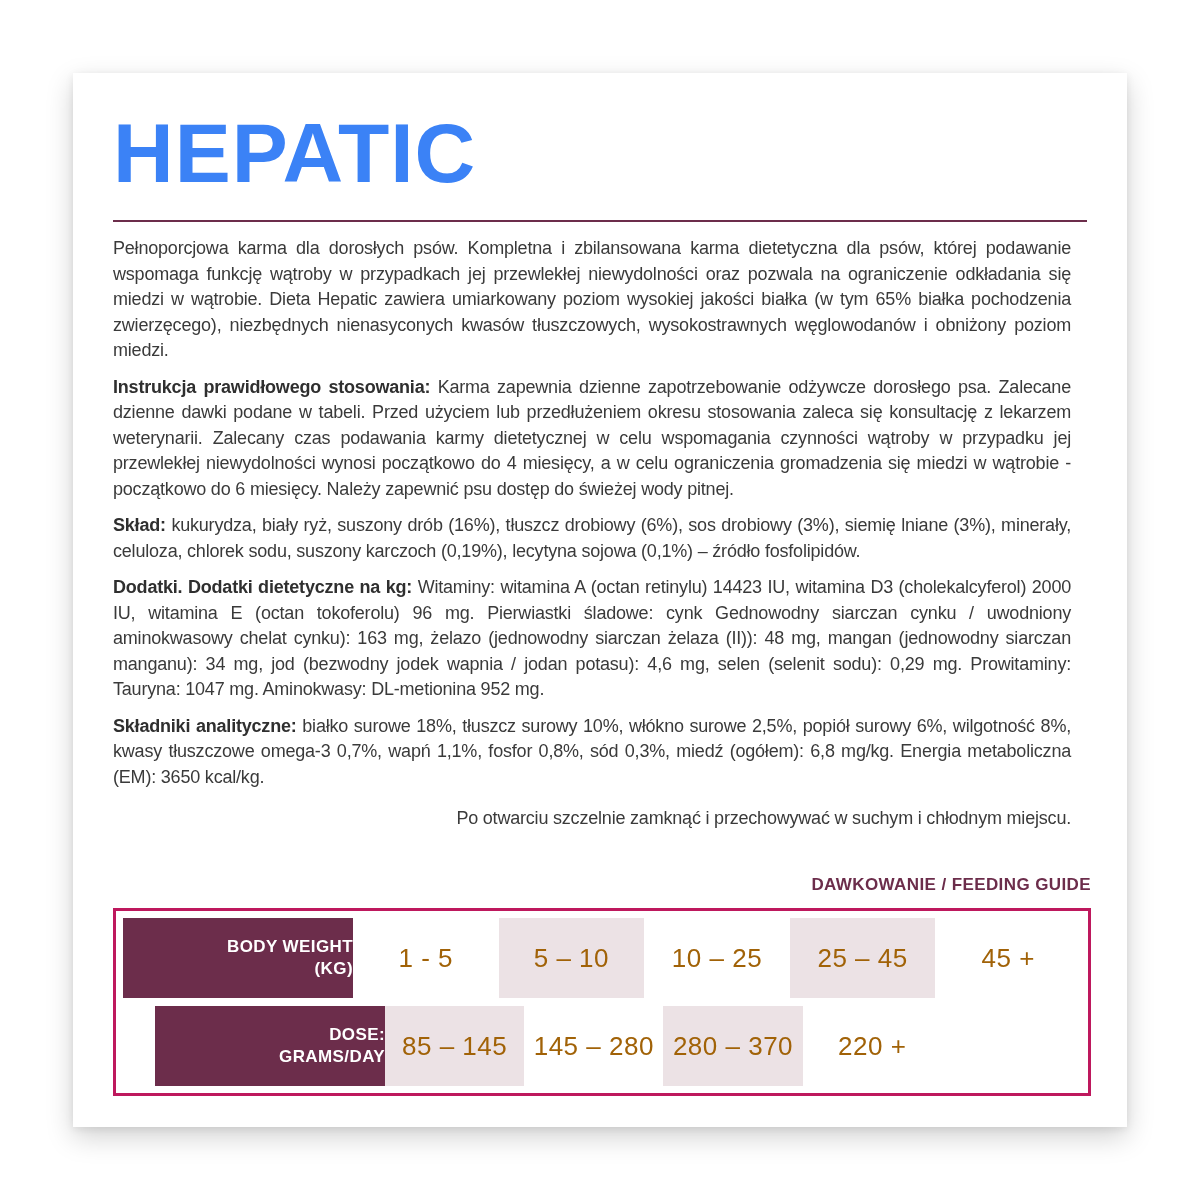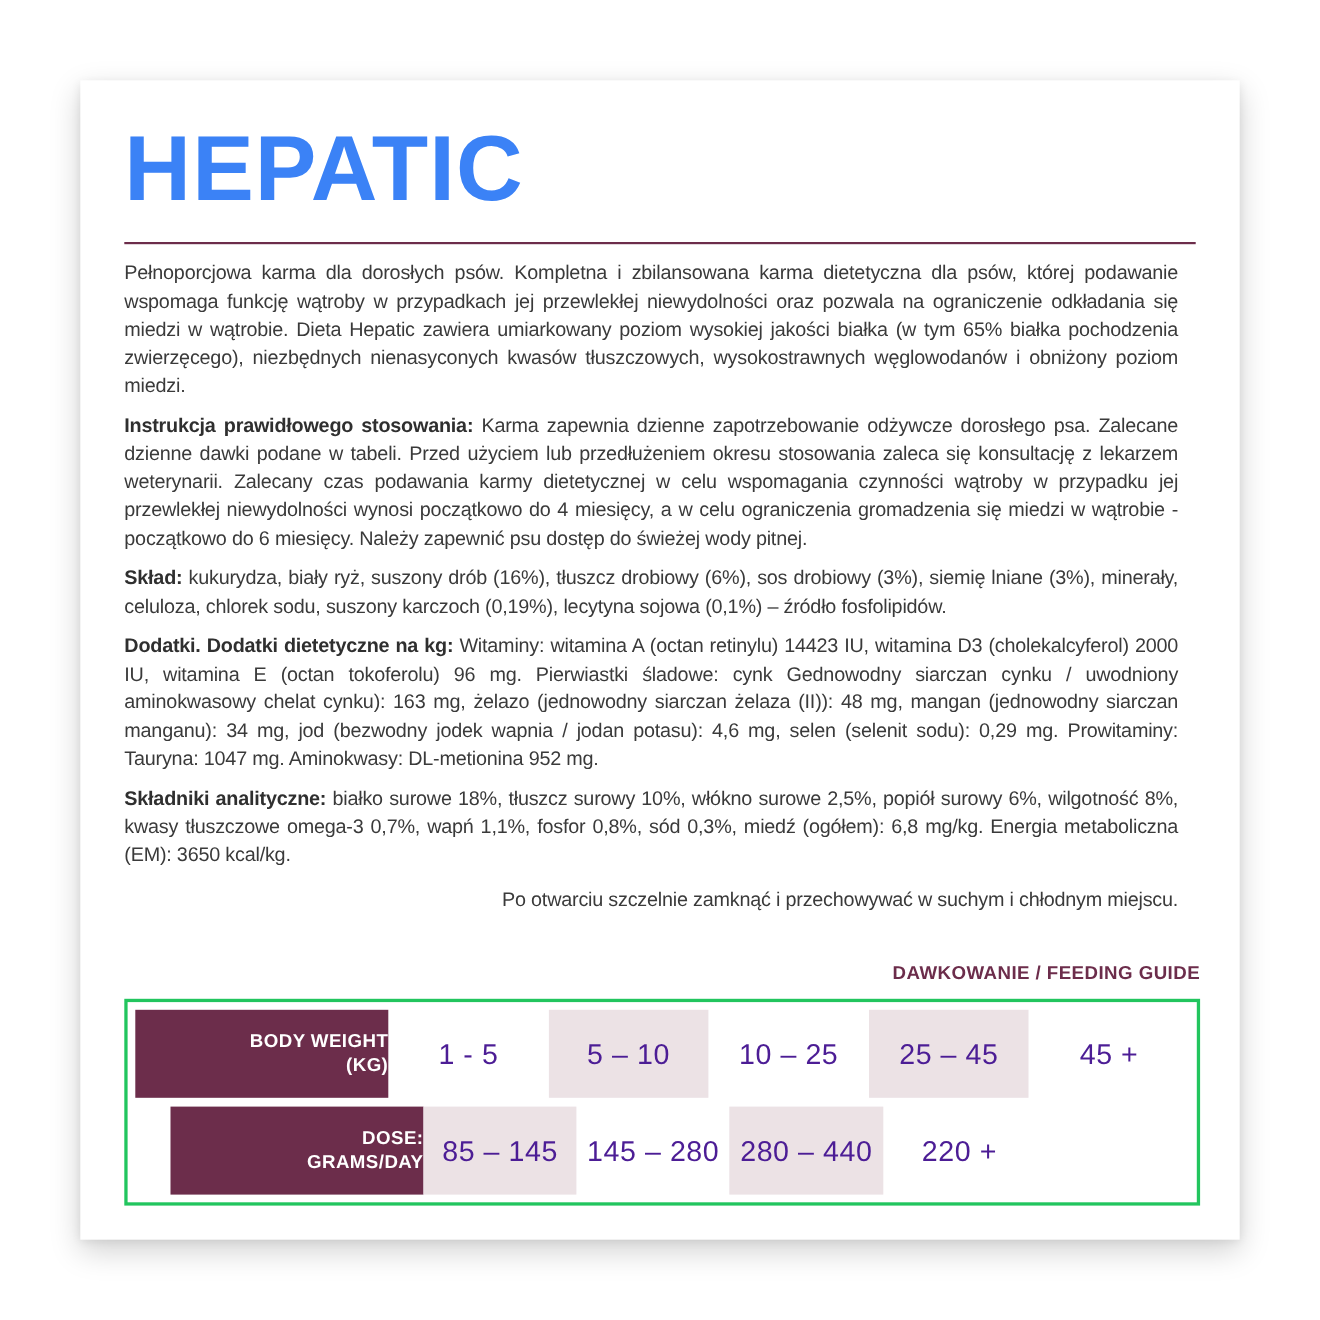--- a/index.html
+++ b/index.html
@@ -68,21 +68,21 @@
     text-align: right;
   }
   .fg-heading {
     font-size: 17px;
     font-weight: bold;
     letter-spacing: 0.4px;
     color: #6c2d4b;
     margin-bottom: 13px;
   }
   .fg-table {
-    border: 3px solid #22c55e;
+    border: 3px solid #be185d;
     padding: 7px;
     background: #ffffff;
   }
   .fg-row {
     display: grid;
     grid-template-columns: 230px repeat(5, 1fr);
     height: 80px;
   }
   .fg-row + .fg-row {
     margin-top: 8px;
@@ -99,21 +99,21 @@
     flex-direction: column;
     justify-content: center;
     padding-left: 18px;
     box-sizing: border-box;
   }
   .fg-cell {
     display: flex;
     align-items: center;
     justify-content: center;
     font-size: 26px;
-    color: #4c1d95;
+    color: #a16207;
     letter-spacing: 0.5px;
   }
   .fg-cell.highlight {
     background: #ece2e5;
   }
 </style>
 </head>
 <body>
 
 <div class="page">
@@ -153,21 +153,21 @@
           <div class="fg-cell">45 +</div>
         </div>
 
         <div class="fg-row">
           <div class="fg-header-cell">
             <span>DOSE:</span>
             <span>GRAMS/DAY</span>
           </div>
           <div class="fg-cell highlight">85 – 145</div>
           <div class="fg-cell">145 – 280</div>
-          <div class="fg-cell highlight">280 – 440</div>
+          <div class="fg-cell highlight">280 – 370</div>
           <div class="fg-cell">220 +</div>
         </div>
 
       </div>
     </div>
 
   </div>
 </div>
 
 </body></html>

